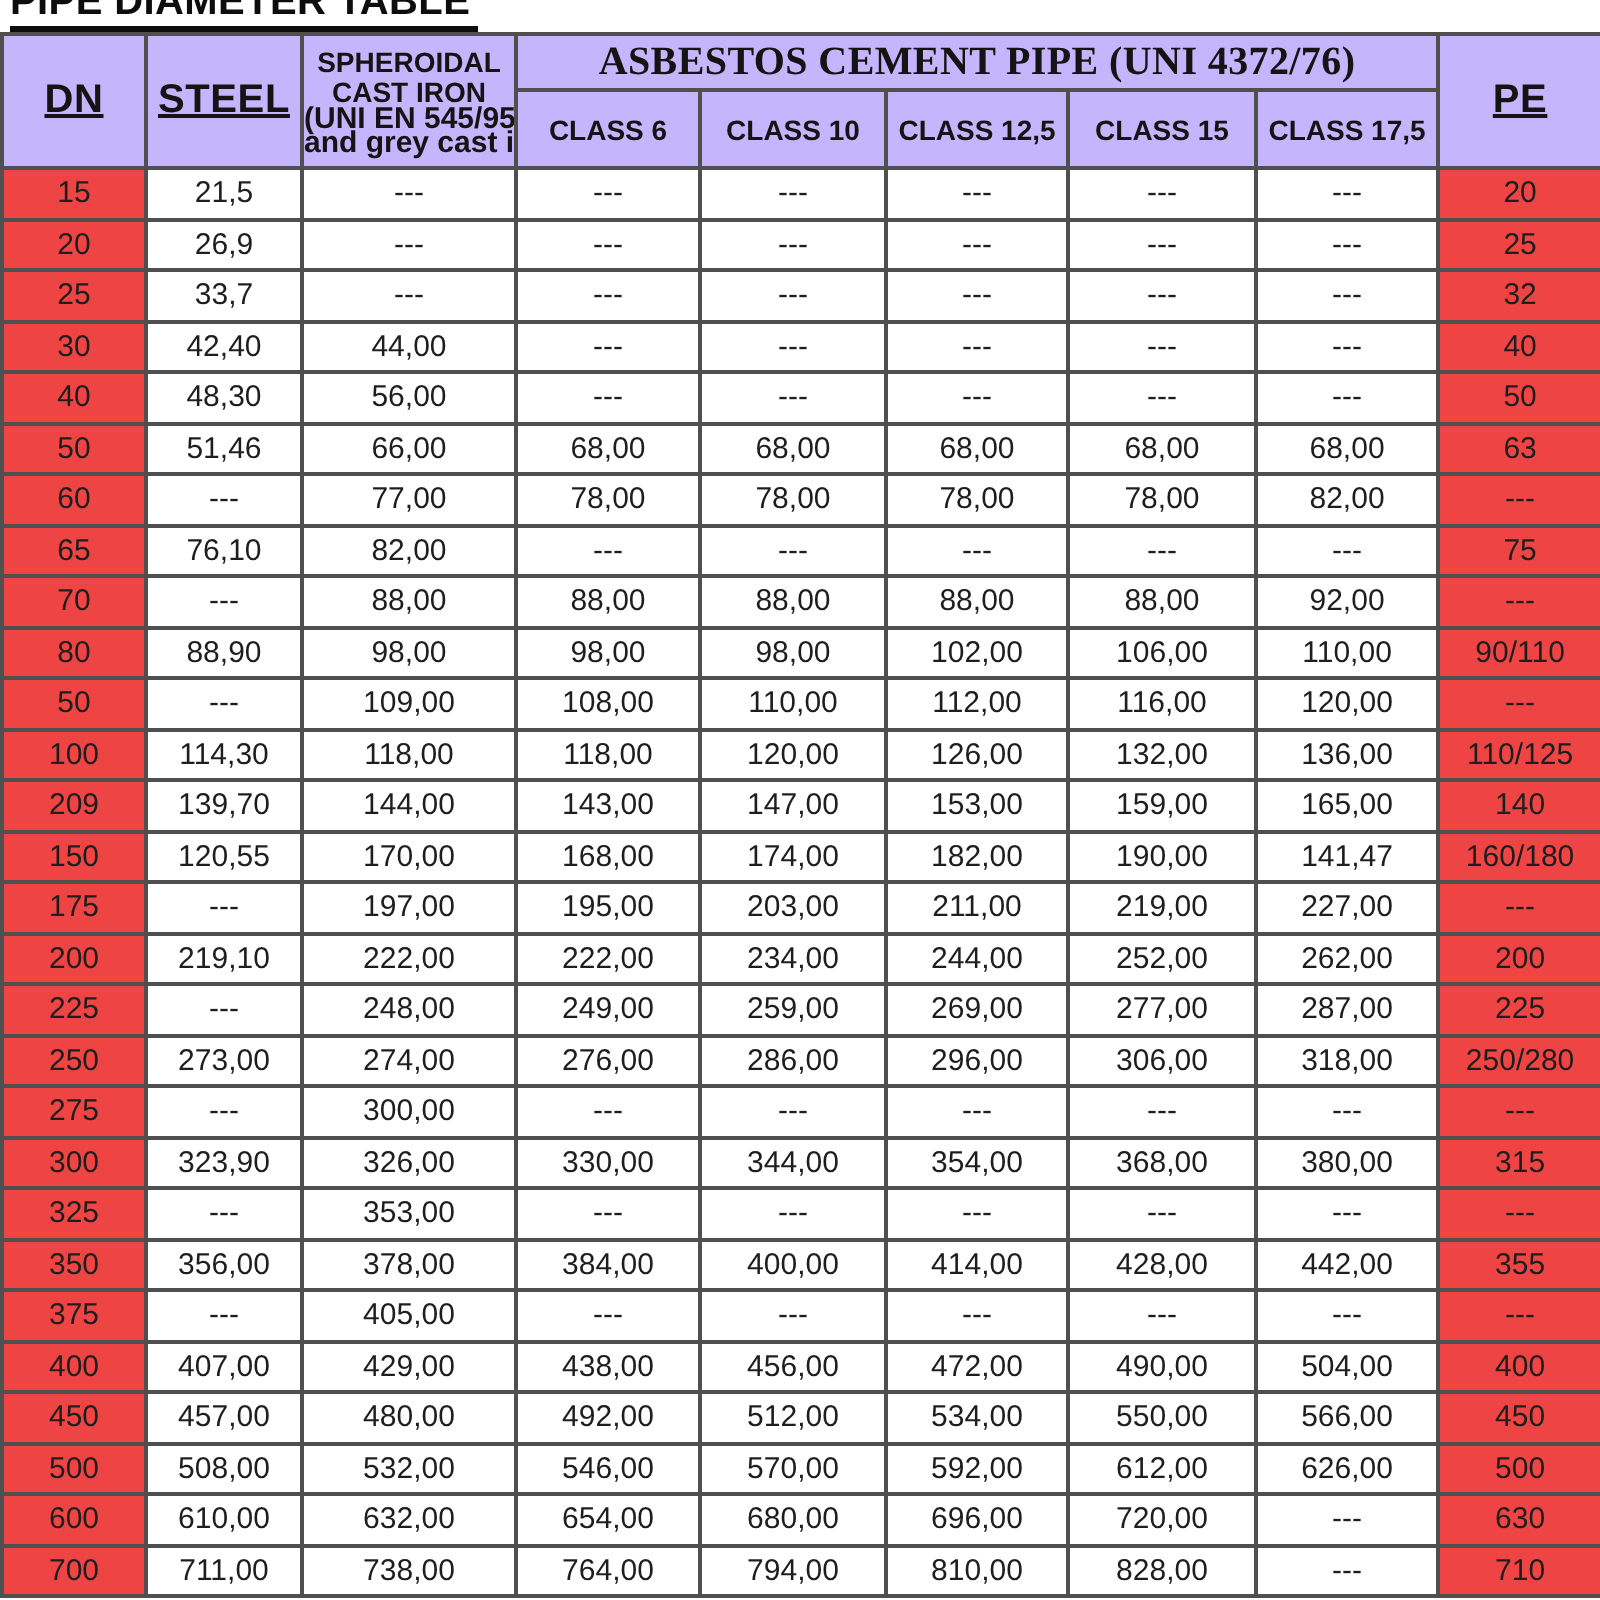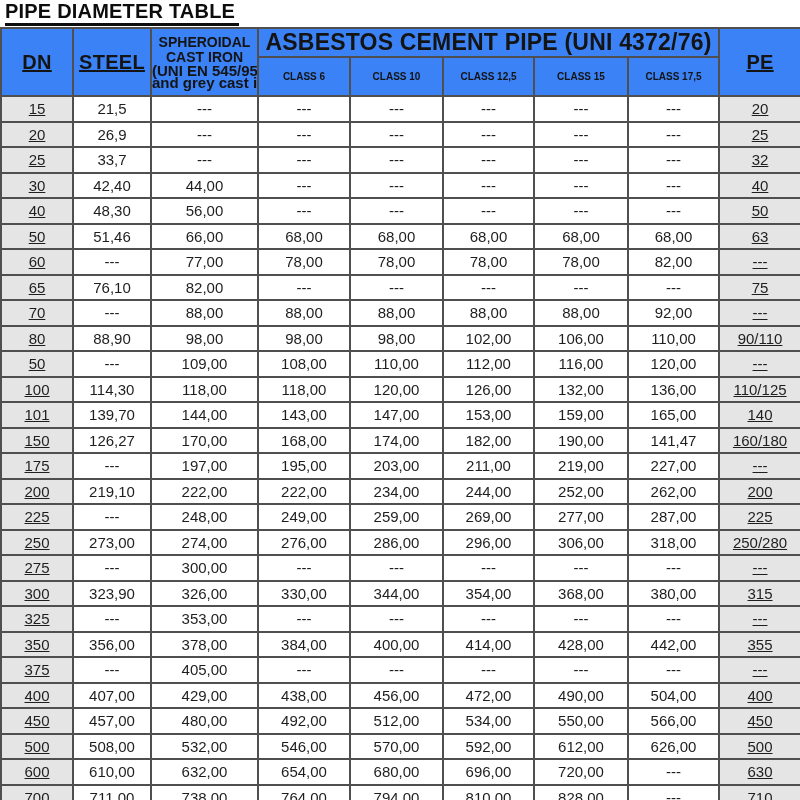--- a/index.html
+++ b/index.html
@@ -10,24 +10,24 @@
     overflow: hidden;
     background: #ffffff;
     font-family: "Liberation Sans", sans-serif;
   }
   .page {
     width: 800px;
     height: 800px;
     position: relative;
   }
   .title-bar {
-    height: 27px;
+    height: 16px;
     padding-left: 5px;
     display: flex;
-    align-items: flex-start;
+    align-items: flex-end;
   }
   .page-title {
     font-size: 20px;
     font-weight: 800;
     letter-spacing: 0.2px;
     color: #0d0d0d;
     border-bottom: 3px solid #0d0d0d;
     line-height: 23px;
     padding-right: 4px;
   }
@@ -38,58 +38,58 @@
   }
   table.pipe-table th,
   table.pipe-table td {
     border: 2px solid #4f4f4f;
     padding: 0;
     text-align: center;
     overflow: hidden;
     white-space: nowrap;
   }
   table.pipe-table th {
-    background: #3b82f6;
+    background: #c4b5fd;
     color: #141414;
     font-weight: 700;
   }
   th.group-header {
-    font-size: 23px;
+    font-size: 20px;
     height: 26px;
     letter-spacing: 0.2px;
+    font-family: Liberation Serif, serif;
   }
   th.dn-header, th.steel-header, th.pe-header {
     font-size: 20px;
     letter-spacing: 0.3px;
     text-decoration: underline;
   }
   th.class-header {
-    font-size: 10px;
+    font-size: 14px;
     height: 37px;
   }
   th.cast-iron-header .ci-main {
     font-size: 14px;
     line-height: 15px;
     font-weight: 800;
   }
   th.cast-iron-header .ci-sub {
     font-size: 15px;
     line-height: 12px;
     font-weight: 700;
   }
   table.pipe-table td {
     background: #ffffff;
     color: #1e1e1e;
     font-size: 15px;
     height: 23.5px;
     line-height: 23.5px;
   }
   table.pipe-table td.side {
-    background: #e5e5e5;
-    text-decoration: underline;
+    background: #ef4444;
   }
 </style>
 </head>
 <body>
 
 <div class="page">
   <div class="title-bar">
     <span class="page-title">PIPE DIAMETER TABLE</span>
   </div>
 
@@ -253,33 +253,33 @@
           <td>114,30</td>
           <td>118,00</td>
           <td>118,00</td>
           <td>120,00</td>
           <td>126,00</td>
           <td>132,00</td>
           <td>136,00</td>
           <td class="side">110/125</td>
         </tr>
         <tr>
-          <td class="side">101</td>
+          <td class="side">209</td>
           <td>139,70</td>
           <td>144,00</td>
           <td>143,00</td>
           <td>147,00</td>
           <td>153,00</td>
           <td>159,00</td>
           <td>165,00</td>
           <td class="side">140</td>
         </tr>
         <tr>
           <td class="side">150</td>
-          <td>126,27</td>
+          <td>120,55</td>
           <td>170,00</td>
           <td>168,00</td>
           <td>174,00</td>
           <td>182,00</td>
           <td>190,00</td>
           <td>141,47</td>
           <td class="side">160/180</td>
         </tr>
         <tr>
           <td class="side">175</td>

